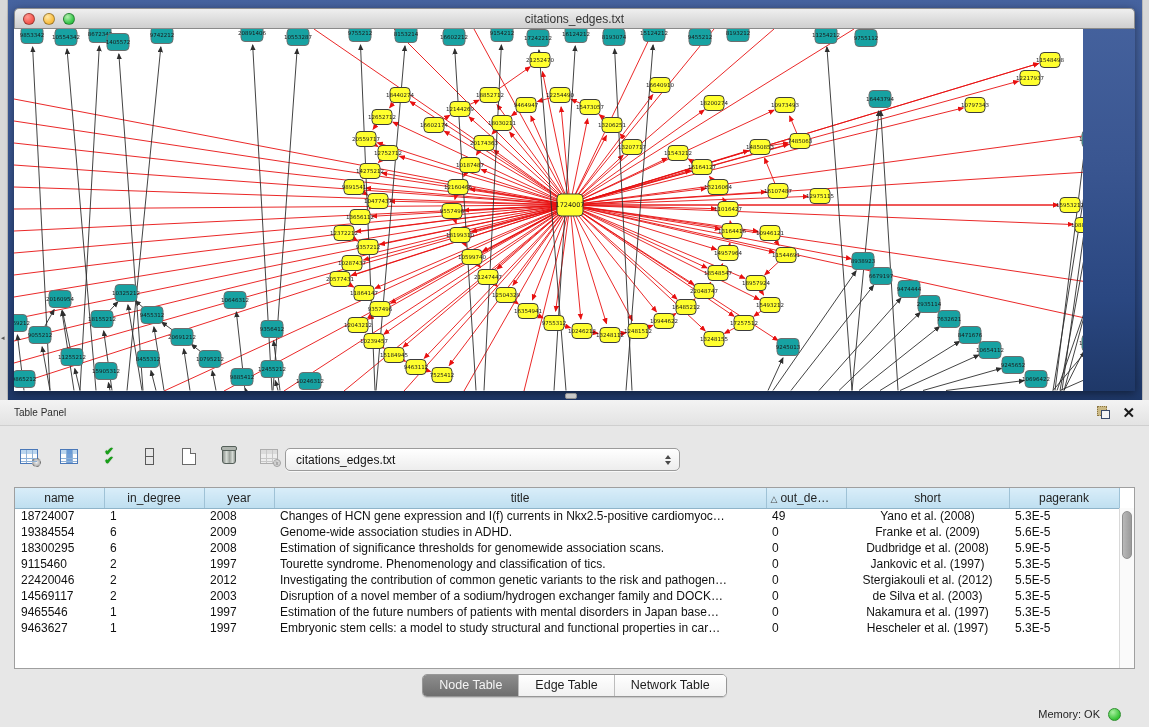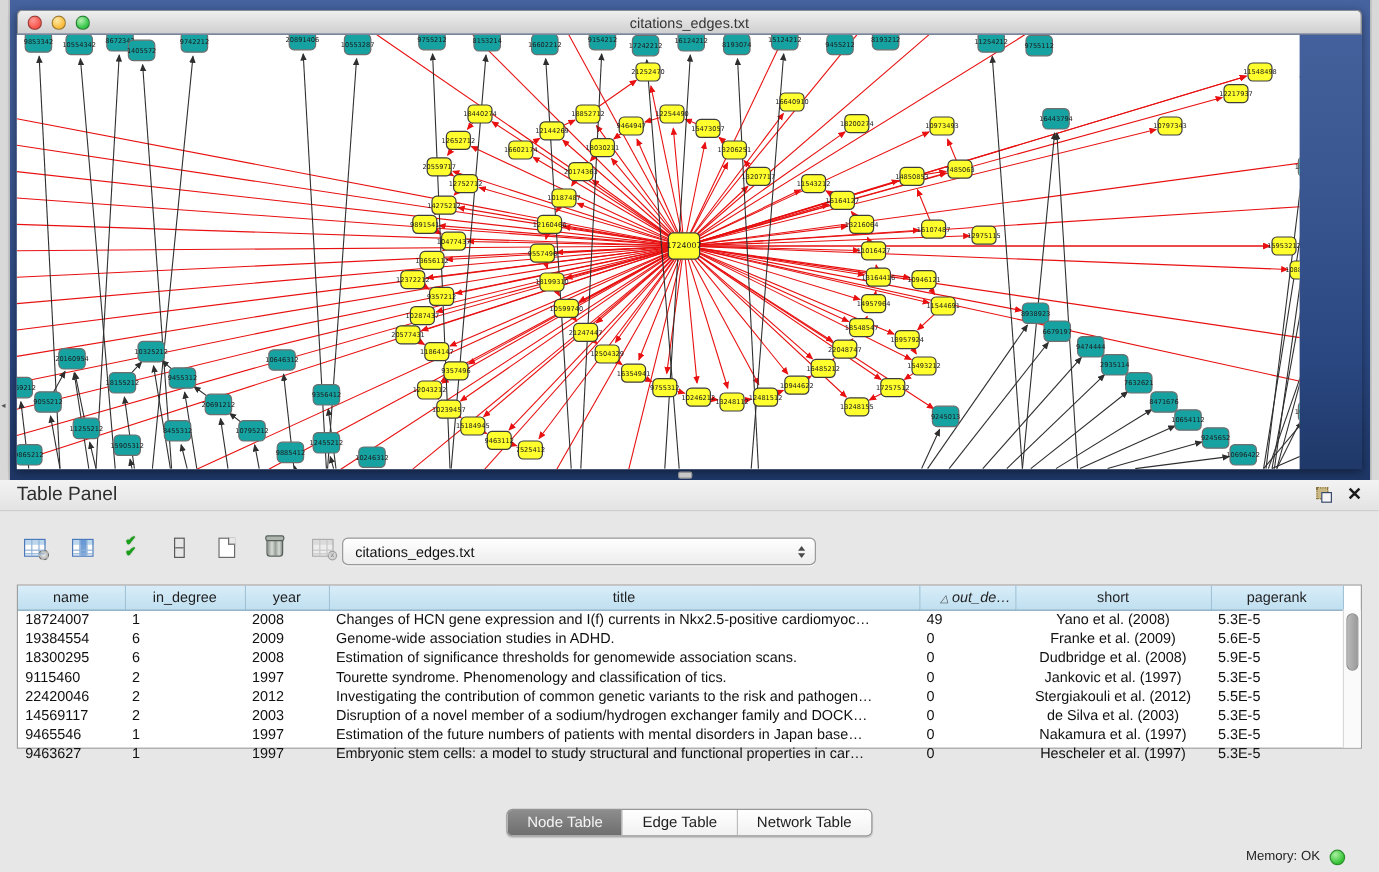--- a/index.html
+++ b/index.html
@@ -25,21 +25,21 @@
   #net-canvas { width:1069px; height:362px; background:#ffffff; overflow:hidden; }
   #net-canvas svg { display:block; }
   #splitter-handle { position:absolute; left:565px; top:393px; width:12px; height:6px;
                      background:#c9c9c9; border:1px solid #8f8f8f; border-radius:2px; }
 
   
   #table-panel { position:absolute; top:400px; left:0; width:1149px; height:327px; background:#e7e7e7; }
   #panel-header { position:absolute; top:0; left:0; right:0; height:26px;
                   background:linear-gradient(#f3f3f3,#e3e3e3); border-bottom:1px solid #cfcfcf;
                   display:flex; align-items:center; }
-  #panel-title { font-size:16px; color:#2d2d2d; margin-left:14px; }
+  #panel-title { font-size:10px; color:#2d2d2d; margin-left:14px; }
   #panel-header-right { margin-left:auto; display:flex; align-items:center; gap:12px; margin-right:14px; }
   #float-icon { width:13px; height:13px; position:relative; }
   #float-icon:before { content:""; position:absolute; left:0; top:0; width:8px; height:8px; border:1px dotted #8a7443; background:#cbb984; }
   #float-icon:after  { content:""; position:absolute; right:0; bottom:0; width:7px; height:7px; border:1px solid #3a4a6a; background:#f5f5f5; }
   #close-icon { font-size:15px; font-weight:bold; color:#1a1a1a; line-height:13px; }
 
   #toolbar { position:absolute; top:36px; left:14px; height:40px; display:flex; align-items:center; gap:10px; }
   .tool-btn { width:30px; height:30px; display:flex; align-items:center; justify-content:center; }
   .mini-table { width:18px; height:15px; border:1px solid #4a78b8; background:
       linear-gradient(#bcd6ee,#bcd6ee) 0 0/18px 4px no-repeat, #fdfdfd; position:relative; }
@@ -64,21 +64,21 @@
 
   #net-select { position:absolute; top:48px; left:285px; width:395px; height:23px;
                 background:linear-gradient(#ffffff,#ededed); border:1px solid #9b9b9b; border-radius:5px;
                 display:flex; align-items:center; box-shadow:0 1px 0 rgba(255,255,255,.7); }
   #net-select-value { font-size:12px; color:#111; margin-left:10px; }
   #select-arrows { margin-left:auto; margin-right:8px; display:flex; flex-direction:column; gap:2px; }
   #select-arrows i { width:0; height:0; border-left:3.5px solid transparent; border-right:3.5px solid transparent; }
   #select-arrows i.up { border-bottom:4px solid #4a4a4a; }
   #select-arrows i.dn { border-top:4px solid #4a4a4a; }
 
-  #data-table { position:absolute; top:87px; left:14px; width:1121px; height:137px;
+  #data-table { position:absolute; top:87px; left:14px; width:1121px; height:182px;
                 background:#fff; border:1px solid #9f9f9f; }
   table { border-collapse:collapse; table-layout:fixed; width:1104px; }
   th { height:20px; background:linear-gradient(#d9edf9,#bfdff0); border-right:1px solid #9fc2d6; border-bottom:1px solid #8fb4c9;
        font-size:12px; font-weight:normal; color:#1f1f1f; text-align:center; overflow:hidden; white-space:nowrap; }
   td { height:16px; font-size:12px; color:#101010; padding:0 0 0 6px; overflow:hidden; white-space:nowrap; text-overflow:clip; }
   td.c-short { text-align:center; padding:0; }
   .sort-tri { color:#4a4a4a; font-size:9px; margin-right:3px; }
   #vscroll { position:absolute; right:0; top:20px; bottom:0; width:15px; background:#fafafa; border-left:1px solid #d9d9d9; }
   #vscroll-thumb { position:absolute; left:2px; top:3px; width:10px; height:48px; border-radius:6px;
                    background:linear-gradient(90deg,#b9b9b9,#9b9b9b); border:1px solid #8f8f8f; }
@@ -675,21 +675,21 @@
         <col style="width:80px">
           <col style="width:163px">
           <col style="width:110px">
       </colgroup>
       <thead>
           <tr id="head-row">
             <th>name</th>
             <th>in_degree</th>
             <th>year</th>
             <th>title</th>
-            <th style="text-align: left; padding-left: 17px; font-style: italic;"><span class="sort-tri">△</span>out_de…</th>
+            <th style="text-align: left; padding-left: 4px;"><span class="sort-tri">△</span>out_de…</th>
             <th>short</th>
             <th>pagerank</th>
           </tr>
         </thead>
       <tbody id="body-rows">
           <tr>
             <td>18724007</td>
             <td>1</td>
             <td>2008</td>
             <td>Changes of HCN gene expression and I(f) currents in Nkx2.5-positive cardiomyoc…</td>

